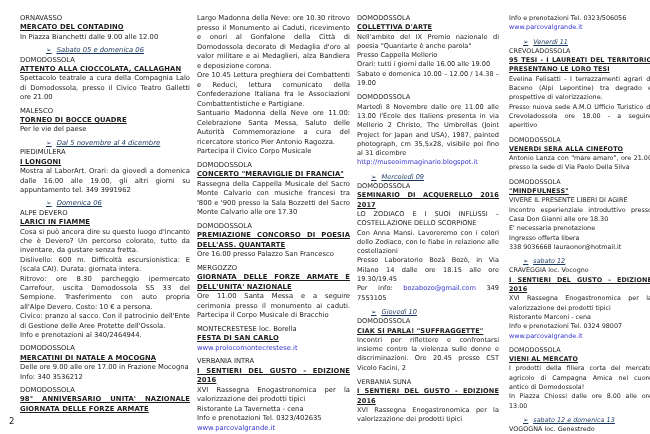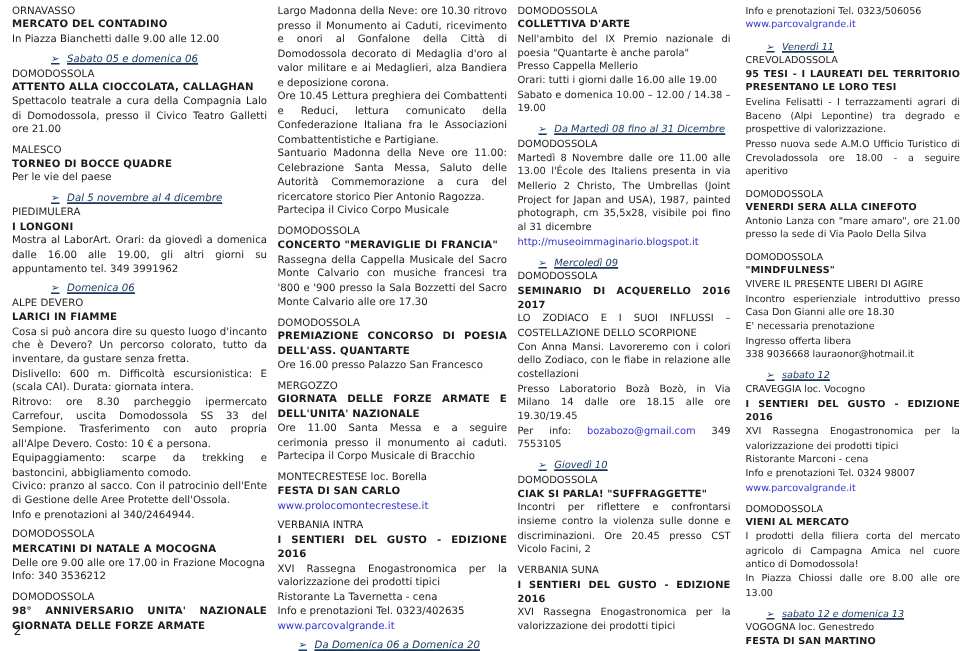--- a/index.html
+++ b/index.html
@@ -2,33 +2,33 @@
 <html><head>
 <meta charset="utf-8">
 <style>
   html,body{margin:0;padding:0;}
   body{
     width:650px;height:434px;background:#ffffff;overflow:hidden;position:relative;
     font-family:"DejaVu Sans","Liberation Sans",sans-serif;color:#1c1c1c;
     -webkit-font-smoothing:antialiased;
   }
   .page{position:absolute;inset:0;background:#fff;}
-  .column{position:absolute;top:3px;}
+  .column{position:absolute;top:14px;margin-left:12px;}
   .col1{left:8px;  width:170px;font-size:6.8px;line-height:9.4px;}
   .col2{left:185px;width:153px;font-size:6.8px;line-height:9.5px;}
   .col3{left:345px;width:142px;font-size:6.6px;line-height:9.3px;}
   .col4{left:497px;width:143px;font-size:6.4px;line-height:9.3px;}
   .block{margin-bottom:4px;}
   .col3 .block,.col4 .block{margin-bottom:5px;}
   .sep{color:#17365d;margin:3px 0 0 26px;white-space:nowrap;text-decoration:underline;}
   .col2 .sep,.col3 .sep,.col4 .sep{margin-left:14px;}
   .sep .arrow{font-style:normal;margin-right:5px;}
   .sep .sep-text{font-style:italic;text-decoration:underline;}
   .loc{text-align:left;}
-  .title{font-weight:bold;text-align:justify;letter-spacing:.1px;}
+  .title{font-weight:bold;text-align:justify;letter-spacing:.1px;text-decoration:underline;}
   .para{text-align:justify;}
   a.link{color:#3535cd;cursor:pointer;word-break:break-all;}
   .page-number{position:absolute;left:9px;top:416px;font-size:8.5px;color:#1c1c1c;}
 </style>
 </head>
 <body>
 
 <div class="page">
   <div class="page-number">2</div>
 <div class="column col1">
@@ -54,21 +54,20 @@
         <div class="title">I LONGONI</div>
         <div class="para">Mostra al LaborArt. Orari: da giovedì a domenica dalle 16.00 alle 19.00, gli altri giorni su appuntamento tel. 349 3991962</div>
       </div>
       <div class="block">
         <div class="sep"><span class="arrow">➢</span><span class="sep-text">Domenica 06</span></div>
         <div class="loc">ALPE DEVERO</div>
         <div class="title">LARICI IN FIAMME</div>
         <div class="para">Cosa si può ancora dire su questo luogo d'incanto che è Devero? Un percorso colorato, tutto da inventare, da gustare senza fretta.</div>
         <div class="para">Dislivello: 600 m. Difficoltà escursionistica: E (scala CAI). Durata: giornata intera.</div>
         <div class="para">Ritrovo: ore 8.30 parcheggio ipermercato Carrefour, uscita Domodossola SS 33 del Sempione. Trasferimento con auto propria all'Alpe Devero. Costo: 10 € a persona.</div>
-        <div class="para">Equipaggiamento: scarpe da trekking e bastoncini, abbigliamento comodo.</div>
         <div class="para">Civico: pranzo al sacco. Con il patrocinio dell'Ente di Gestione delle Aree Protette dell'Ossola.</div>
         <div class="para">Info e prenotazioni al 340/2464944.</div>
       </div>
       <div class="block">
         <div class="loc">DOMODOSSOLA</div>
         <div class="title">MERCATINI DI NATALE A MOCOGNA</div>
         <div class="para">Delle ore 9.00 alle ore 17.00 in Frazione Mocogna</div>
         <div class="para">Info: 340 3536212</div>
       </div>
       <div class="block">
@@ -118,21 +117,20 @@
     <div class="column col3">
       <div class="block">
         <div class="loc">DOMODOSSOLA</div>
         <div class="title">COLLETTIVA D'ARTE</div>
         <div class="para">Nell'ambito del IX Premio nazionale di poesia "Quantarte è anche parola"</div>
         <div class="para">Presso Cappella Mellerio</div>
         <div class="para">Orari: tutti i giorni dalle 16.00 alle 19.00</div>
         <div class="para">Sabato e domenica 10.00 – 12.00 / 14.38 – 19.00</div>
       </div>
       <div class="block">
-        <div class="sep"><span class="arrow">➢</span><span class="sep-text">Da Martedì 08 fino al 31 Dicembre</span></div>
         <div class="loc">DOMODOSSOLA</div>
         <div class="para">Martedì 8 Novembre dalle ore 11.00 alle 13.00 l'École des Italiens presenta in via Mellerio 2 Christo, The Umbrellas (Joint Project for Japan and USA), 1987, painted photograph, cm 35,5x28, visibile poi fino al 31 dicembre</div>
         <div class="para"><a class="link">http://museoimmaginario.blogspot.it</a></div>
       </div>
       <div class="block">
         <div class="sep"><span class="arrow">➢</span><span class="sep-text">Mercoledì 09</span></div>
         <div class="loc">DOMODOSSOLA</div>
         <div class="title">SEMINARIO DI ACQUERELLO 2016 2017</div>
         <div class="para">LO ZODIACO E I SUOI INFLUSSI – COSTELLAZIONE DELLO SCORPIONE</div>
         <div class="para">Con Anna Mansi. Lavoreremo con i colori dello Zodiaco, con le fiabe in relazione alle costellazioni</div>

